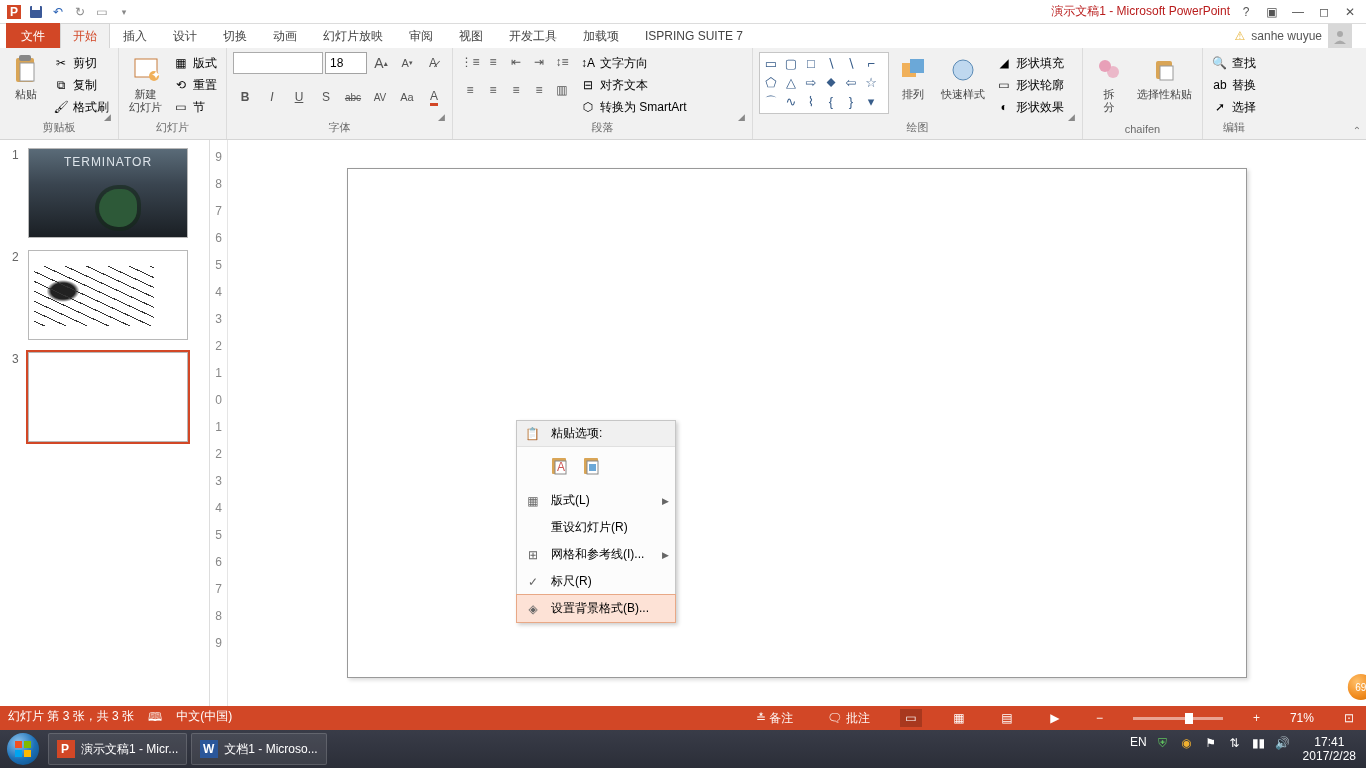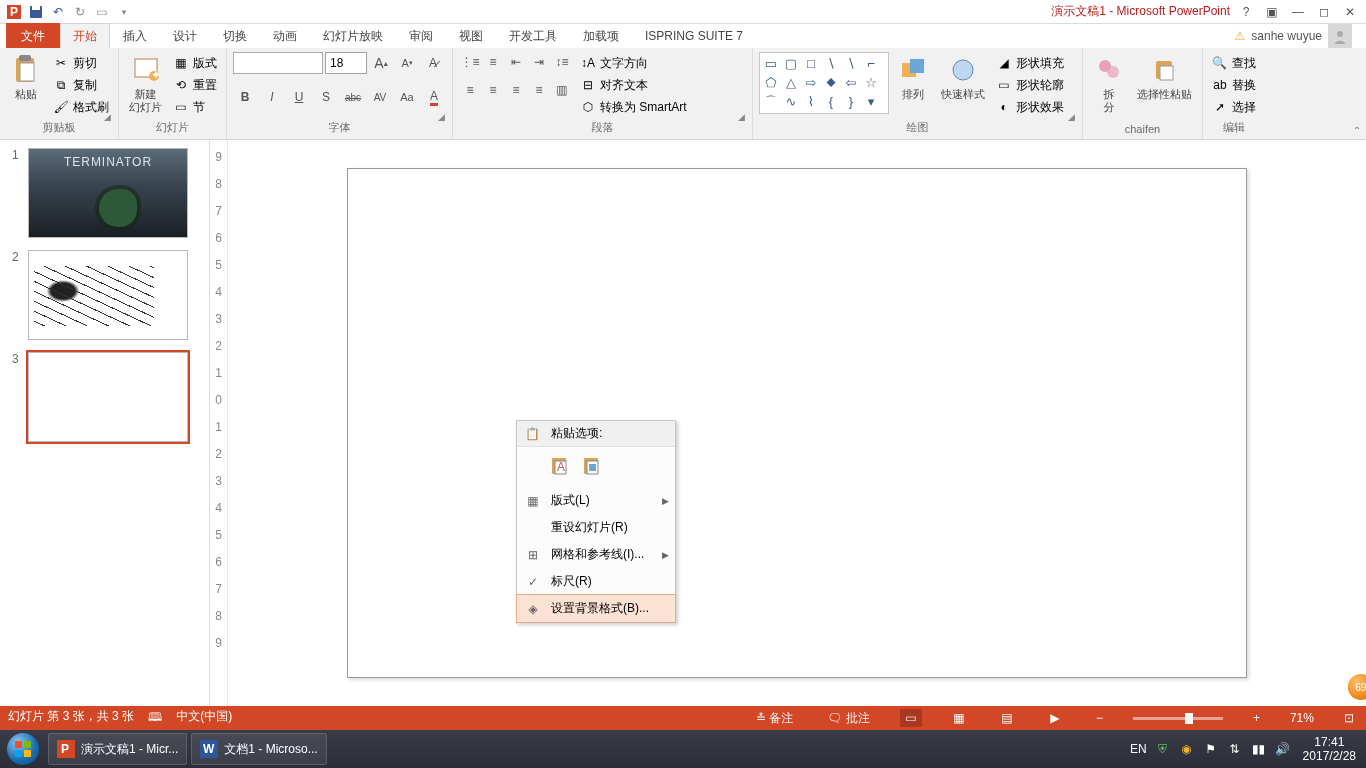--- a/index.html
+++ b/index.html
@@ -67,21 +67,21 @@
 .sb-right{margin-left:auto;display:flex;gap:26px;align-items:center}
 .sb-btn{cursor:pointer;padding:0 4px;opacity:.95}
 .view-btn{width:22px;height:18px;display:flex;align-items:center;justify-content:center;cursor:pointer}
 .zoom-slider{width:90px;height:3px;background:rgba(255,255,255,.5);position:relative}
 .zoom-thumb{position:absolute;top:-4px;left:52px;width:8px;height:11px;background:#fff}
 .taskbar{position:absolute;bottom:0;left:0;right:0;height:38px;background:linear-gradient(180deg,#393c48 0%,#2b2e38 100%);display:flex;align-items:center}
 .start{width:46px;height:38px;display:flex;align-items:center;justify-content:center;cursor:pointer}
 .start-orb{width:32px;height:32px;border-radius:50%;background:radial-gradient(circle at 35% 30%,#8fc5ef,#1b6fb5 55%,#0d4a7f);display:flex;align-items:center;justify-content:center}
 .tb-item{height:32px;margin:0 2px;padding:0 8px;display:flex;align-items:center;gap:6px;background:rgba(255,255,255,.08);border:1px solid rgba(255,255,255,.15);border-radius:2px;color:#fff;font-size:11px;cursor:pointer;max-width:166px;overflow:hidden;white-space:nowrap}
 .tb-item.browser{background:rgba(110,200,120,.18)}
-.tray{margin-left:auto;display:flex;align-items:center;gap:8px;padding:0 6px;color:#fff;font-size:11px}
+.tray{margin-left:auto;display:flex;align-items:flex-start;gap:8px;padding:0 6px;color:#fff;font-size:11px}
 .tray-ico{width:16px;height:16px;display:flex;align-items:center;justify-content:center;cursor:pointer}
 .clock{text-align:center;line-height:1.2;padding:0 4px}
 .orange-badge{position:absolute;right:0;top:700px;width:26px;height:26px;border-radius:50%;background:radial-gradient(circle at 35% 30%,#ffc06a,#f08a1d 60%,#cc6a00);color:#fff;font-size:10px;display:flex;align-items:center;justify-content:center;transform:translate(30%,-100%)}
 .tb-bgdeco{position:absolute;bottom:0;left:0;right:0;height:38px;background:linear-gradient(90deg,transparent 45%,rgba(200,80,140,.2) 52%,rgba(100,60,120,.25) 60%,transparent 75%);pointer-events:none}
 svg{display:block}
 </style>
 </head>
 <body>
 
 <div class="titlebar">

